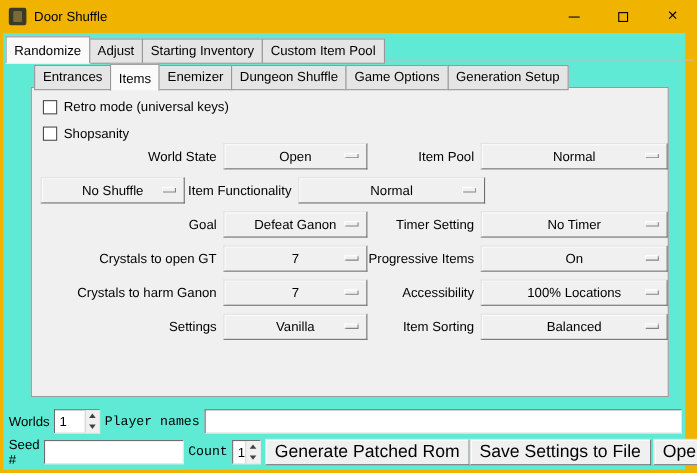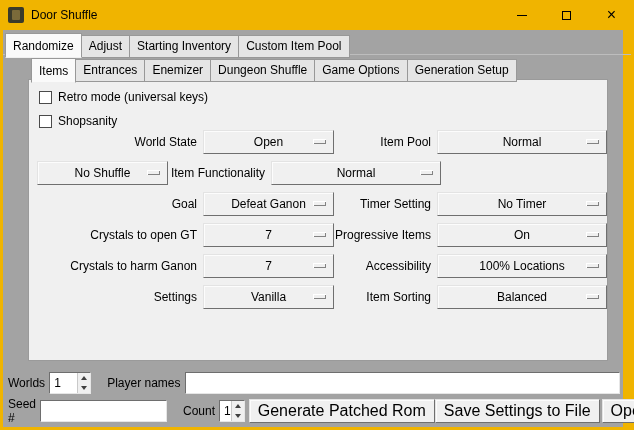--- a/index.html
+++ b/index.html
@@ -43,21 +43,21 @@
   .win-btn {
     width: 45px; height: 30px;
     display: flex; align-items: center; justify-content: center;
   }
   .glyph-min { width: 10px; height: 1px; background: #000; }
   .glyph-max { width: 9px; height: 9px; border: 1px solid #000; background: transparent; }
   .glyph-close { font-size: 16px; line-height: 1; font-weight: 400; }
   
   .wbody {
     position: absolute; left: 3px; top: 30px; width: 620px; height: 397px;
-    background: #a3a3a3;
+    background: #5eead4;
   }
   
   .tabbar { position: absolute; display: flex; align-items: flex-end; }
   .outer-tabs { left: 2px; top: 3px; }
   .tab {
     padding: 3px 7px 4px 7px;
     background: #e5e5e5;
     border: 1px solid #989898;
     margin-right: -1px;
     white-space: nowrap;
@@ -144,21 +144,21 @@
   .pushbtn {
     height: 24px; padding: 0 8px;
     background: #f0f0f0;
     border: 1px solid;
     border-color: #e3e3e3 #6f6f6f #6f6f6f #e3e3e3;
     box-shadow: inset 1px 1px 0 #fcfcfc;
     font-family: "Liberation Sans", sans-serif; font-size: 16px;
     white-space: nowrap; cursor: default;
   }
   .mr4 { margin-right: 4px; }
-  .ml8 { margin-left: 16px; }
+  .ml8 { margin-left: 4px; font-family: Liberation Mono, monospace; }
   .ml4 { margin-left: 4px; }
   .spacer { flex: 1; }
   .w-spin { width: 42px; }
   .c-spin { width: 35px; }
   .seed-entry { width: 127px; }
   .pn-entry { flex: 1; }
 </style>
 </head>
 <body>
 
@@ -186,22 +186,22 @@
 
     <div class="tabbar outer-tabs">
       <div class="tab selected">Randomize</div>
       <div class="tab">Adjust</div>
       <div class="tab">Starting Inventory</div>
       <div class="tab">Custom Item Pool</div>
     </div>
 
     <div class="inner-notebook">
       <div class="tabbar inner-tabs">
+        <div class="tab">Entrances</div>
         <div class="tab selected">Items</div>
-        <div class="tab">Entrances</div>
         <div class="tab">Enemizer</div>
         <div class="tab">Dungeon Shuffle</div>
         <div class="tab">Game Options</div>
         <div class="tab">Generation Setup</div>
       </div>
 
       <div class="inner-content">
 
         <div class="check-row" style="top:32px;">
           <span class="checkbox"></span>

